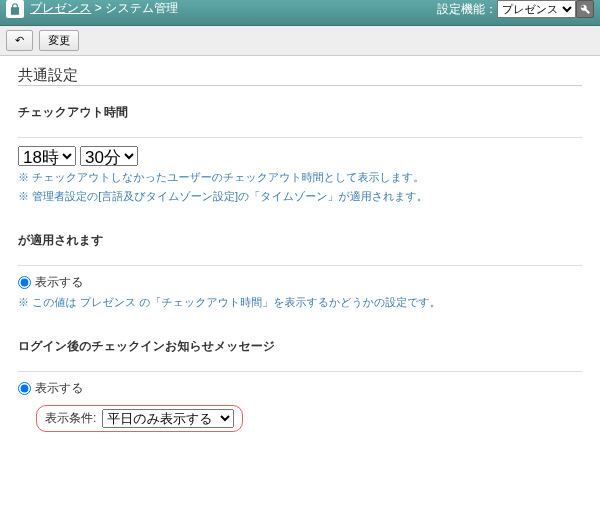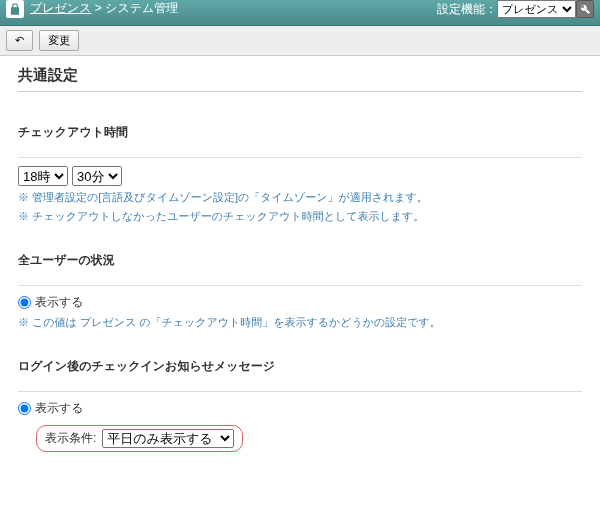--- a/index.html
+++ b/index.html
@@ -8,26 +8,26 @@
 .logo{width:18px;height:18px;background:#fff;border-radius:2px;margin-right:6px;display:flex;align-items:center;justify-content:center}
 .logo svg{width:14px;height:14px}
 .crumb{font-size:12px}
 .crumb a{color:#fff;text-decoration:underline}
 .topbar-right{margin-left:auto;display:flex;align-items:center;gap:0}
 .topbar-right select{font-size:11px;height:18px}
 .wrench{width:18px;height:18px;background:#777;border:1px solid #555;border-radius:2px;display:flex;align-items:center;justify-content:center;color:#fff}
 .toolbar{background:#eee;border-bottom:1px solid #ccc;padding:4px 6px;display:flex;gap:6px}
 .btn{background:linear-gradient(#fcfcfc,#e6e6e6);border:1px solid #aaa;border-radius:2px;padding:2px 8px;font-size:11px;cursor:pointer;min-width:24px;min-height:20px;display:inline-flex;align-items:center;justify-content:center}
 .content{padding:10px 18px}
-h2{font-size:15px;font-weight:bold;border-bottom:1px solid #ccc;padding-bottom:6px;margin-bottom:32px}
+h2{font-size:15px;font-weight:normal;border-bottom:1px solid #ccc;padding-bottom:0;margin-bottom:18px}
 .section{margin-bottom:28px}
 .sec-title{font-size:12px;font-weight:bold;border-bottom:1px solid #ddd;padding-bottom:16px;margin-bottom:8px}
 .row{margin:4px 0;display:flex;align-items:center;gap:4px}
 .note{color:#3a7db0;margin:4px 0;font-size:11px}
-select.small{font-size:13px;height:20px}
+select.small{font-size:17px;height:20px}
 .cond-wrap{border:1px solid #d66;border-radius:10px;padding:3px 8px;display:inline-flex;align-items:center;gap:6px;margin:4px 0 4px 18px}
 .cond-wrap select{font-size:13px;width:132px}
 label{font-size:12px}
 </style>
 </head>
 <body>
 
 <div class="topbar">
   <div class="logo">
       <svg viewBox="0 0 24 24">
@@ -57,27 +57,27 @@
 
 <div class="content">
   <h2>共通設定</h2>
 
   <div class="section">
     <div class="sec-title">チェックアウト時間</div>
     <div class="row">
       <select class="small"><option>18時</option></select>
       <select class="small"><option>30分</option></select>
     </div>
+    <div class="note">※ チェックアウトしなかったユーザーのチェックアウト時間として表示します。</div>
     <div class="note">※ 管理者設定の[言語及びタイムゾーン設定]の「タイムゾーン」が適用されます。</div>
-    <div class="note">※ チェックアウトしなかったユーザーのチェックアウト時間として表示します。</div>
   </div>
 
 
   <div class="section">
-    <div class="sec-title">全ユーザーの状況</div>
+    <div class="sec-title">が適用されます</div>
     <div class="row">
         <input type="radio" name="a" checked="" style="">
         <label>表示する</label>
       </div>
     <div class="note">※ この値は プレゼンス の「チェックアウト時間」を表示するかどうかの設定です。</div>
   </div>
 
   <div class="section">
     <div class="sec-title">ログイン後のチェックインお知らせメッセージ</div>
     <div class="row">

